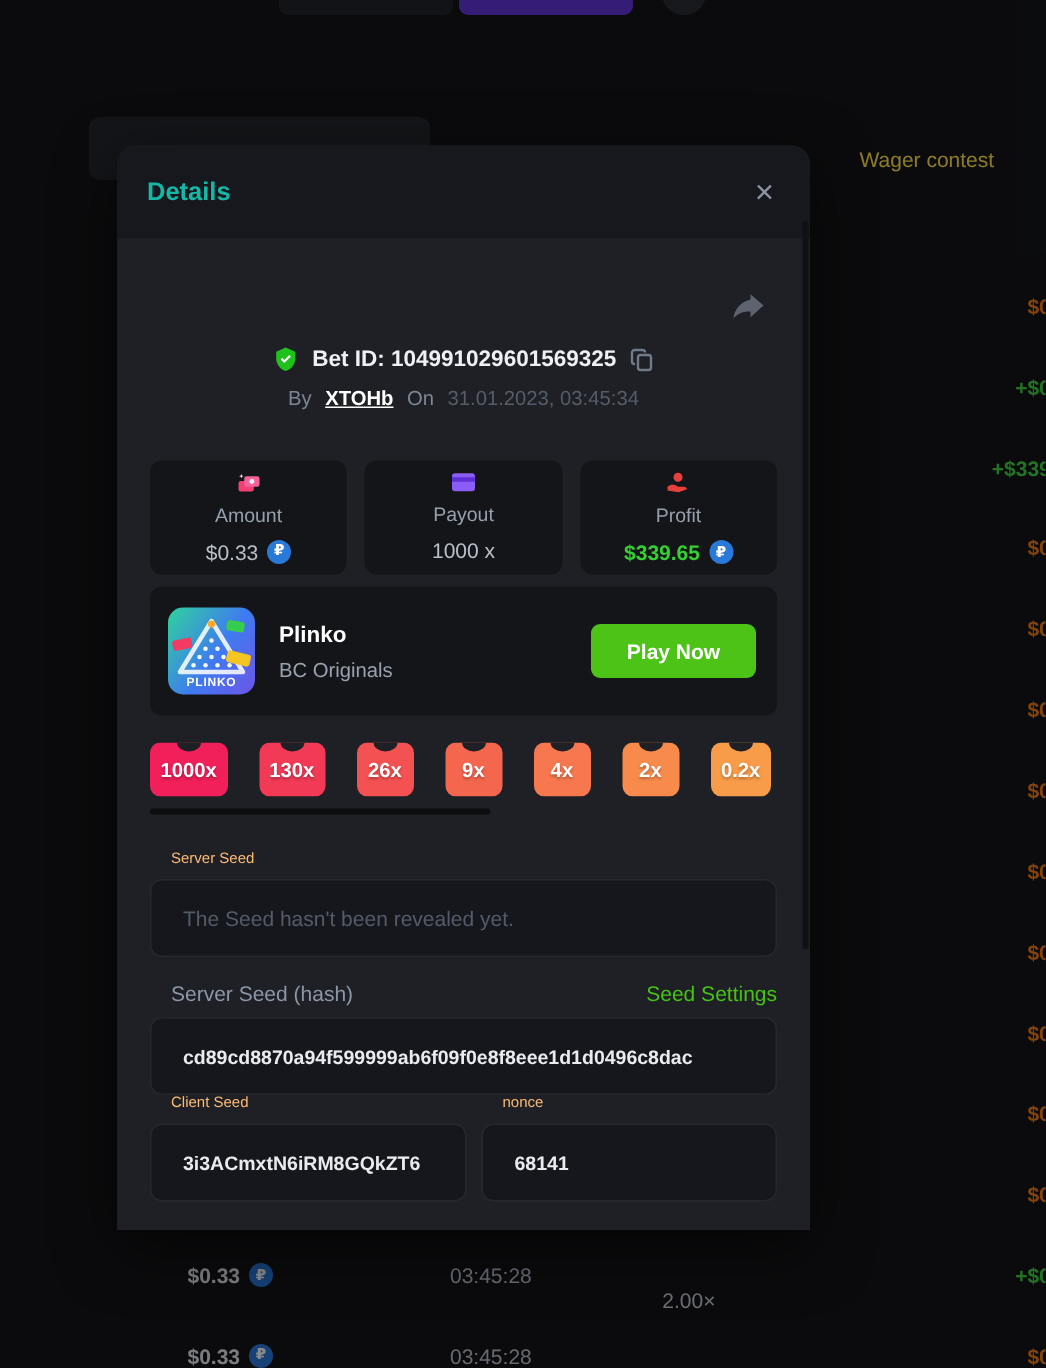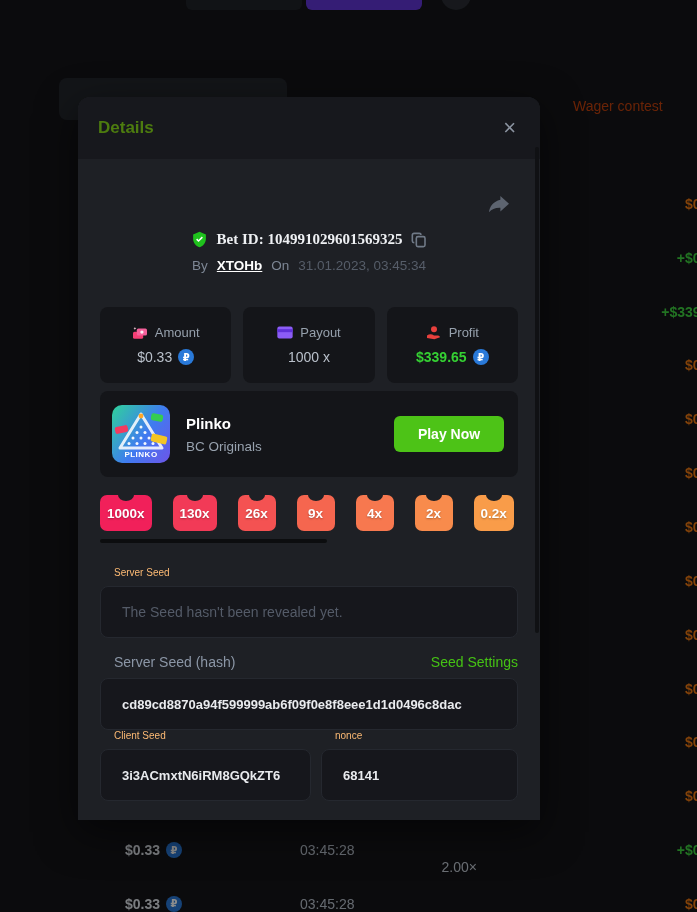--- a/index.html
+++ b/index.html
@@ -9,21 +9,21 @@
   
   .wallet-pill{position:absolute;left:186px;top:-30px;width:116px;height:40px;background:#202328;
                border-radius:6px;display:flex;align-items:center;justify-content:center;
                color:#e8ecf2;font-weight:bold;font-size:14px;z-index:1;}
   .deposit-btn{position:absolute;left:306px;top:-26px;width:116px;height:36px;border-radius:6px;
                background:#6135d5;z-index:1;}
   .avatar{position:absolute;left:441px;top:-20px;width:30px;height:30px;border-radius:50%;
           background:#2a2d33;z-index:1;}
   .tab-pill{position:absolute;left:59px;top:78px;width:228px;height:42px;border-radius:8px;
             background:#24272d;z-index:1;}
-  .wager-label{position:absolute;left:573px;top:98px;font-size:14px;color:#c2410c;z-index:1;}
+  .wager-label{position:absolute;left:573px;top:98px;font-size:14px;color:#fde047;z-index:1;}
 
   .bets{position:absolute;left:0;top:177px;width:100%;z-index:1;}
   .bet-row{position:relative;height:53.85px;width:100%;}
   .c-amount{position:absolute;left:125px;top:0;height:100%;display:flex;align-items:center;gap:6px;
             font-weight:bold;font-size:14px;color:#dfe3e9;}
   .coin{width:16px;height:16px;border-radius:50%;background:#2979d9;color:#fff;font-size:10px;
         font-weight:bold;display:flex;align-items:center;justify-content:center;flex:none;}
   .c-time{position:absolute;left:300px;top:0;height:100%;display:flex;align-items:center;
           font-size:14px;color:#b9c1cc;}
   .c-payout{position:absolute;left:420px;top:17px;height:100%;width:57px;display:flex;
@@ -31,36 +31,36 @@
   .c-profit{position:absolute;right:-23px;top:0;height:100%;display:flex;align-items:center;
             font-size:14px;font-weight:bold;}
 
   .overlay{position:absolute;inset:0;background:rgba(0,0,0,0.45);z-index:5;}
 
   
   .modal{position:absolute;left:78px;top:97px;width:462px;height:723px;background:#1e2025;
          border-radius:12px 12px 0 0;overflow:hidden;z-index:10;box-shadow:0 12px 40px rgba(0,0,0,.55);}
   .modal-header{height:62px;background:#17181d;display:flex;align-items:center;
                 justify-content:space-between;padding:0 20px;border-radius:12px 12px 0 0;}
-  .modal-title{font-size:17px;font-weight:bold;color:#4d7c0f;}
+  .modal-title{font-size:17px;font-weight:bold;color:#14b8a6;}
   .modal-close{color:#8b93a0;font-size:22px;line-height:22px;cursor:pointer;padding:0 4px;}
   .modal-body{padding:0 22px;}
 
   .share-row{margin-top:36px;display:flex;justify-content:flex-end;padding-right:8px;}
   .betid-row{margin-top:16px;display:flex;align-items:center;justify-content:center;gap:9px;}
-  .betid-text{font-size:15px;font-weight:bold;color:#eef0f3;font-family:Liberation Serif, serif;}
+  .betid-text{font-size:15px;font-weight:bold;color:#eef0f3;}
   .byline{margin-top:10px;display:flex;justify-content:center;align-items:center;gap:9px;
           font-size:13.5px;color:#7d8694;}
   .username{color:#ffffff;font-weight:bold;text-decoration:underline;cursor:pointer;}
   .datetime{color:#565d69;}
 
   .stats-row{margin-top:34px;display:flex;gap:12px;}
   .stat-box{flex:1;height:76px;background:#141519;border-radius:8px;display:flex;
             flex-direction:column;align-items:center;justify-content:center;gap:9px;}
-  .stat-label{display:flex;align-items:center;gap:7px;font-size:13px;color:#96a0ac;}
+  .stat-label{display:flex;align-items:center;gap:7px;font-size:13px;color:#96a0ac;flex-direction:column;}
   .stat-value{font-size:14px;color:#b9c0ca;display:flex;align-items:center;gap:6px;}
   .stat-value.profit{color:#35d133;font-weight:bold;}
 
   .game-card{margin-top:8px;height:86px;background:#141519;border-radius:8px;display:flex;
              align-items:center;padding:0 12px;gap:16px;}
   .plinko-icon{width:58px;height:58px;border-radius:10px;flex:none;position:relative;overflow:hidden;
                background:linear-gradient(125deg,#2fd39b 0%,#3f7bf0 55%,#6d55e8 100%);}
   .plinko-label{position:absolute;bottom:4px;left:0;right:0;text-align:center;font-size:8px;
                 font-weight:bold;color:#fff;letter-spacing:.5px;}
   .tag{position:absolute;border-radius:2px;}

